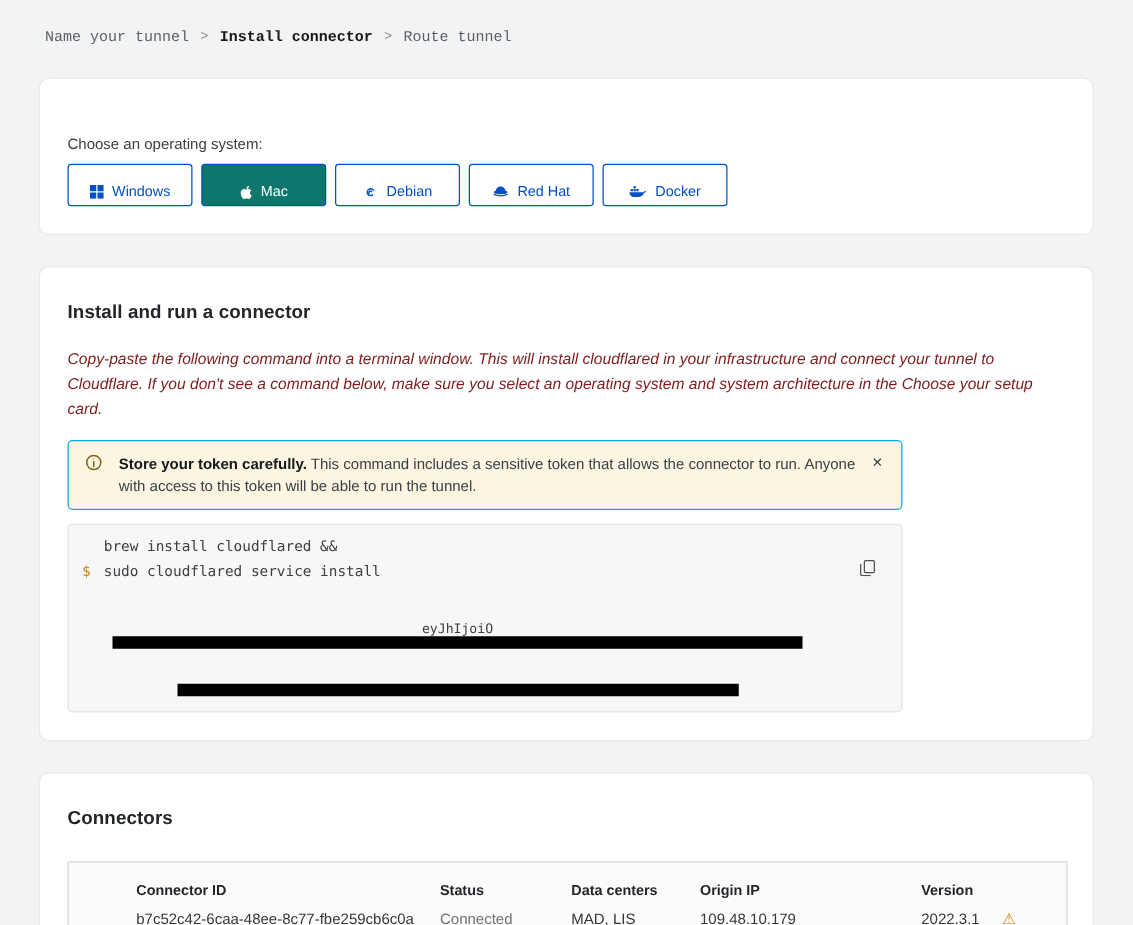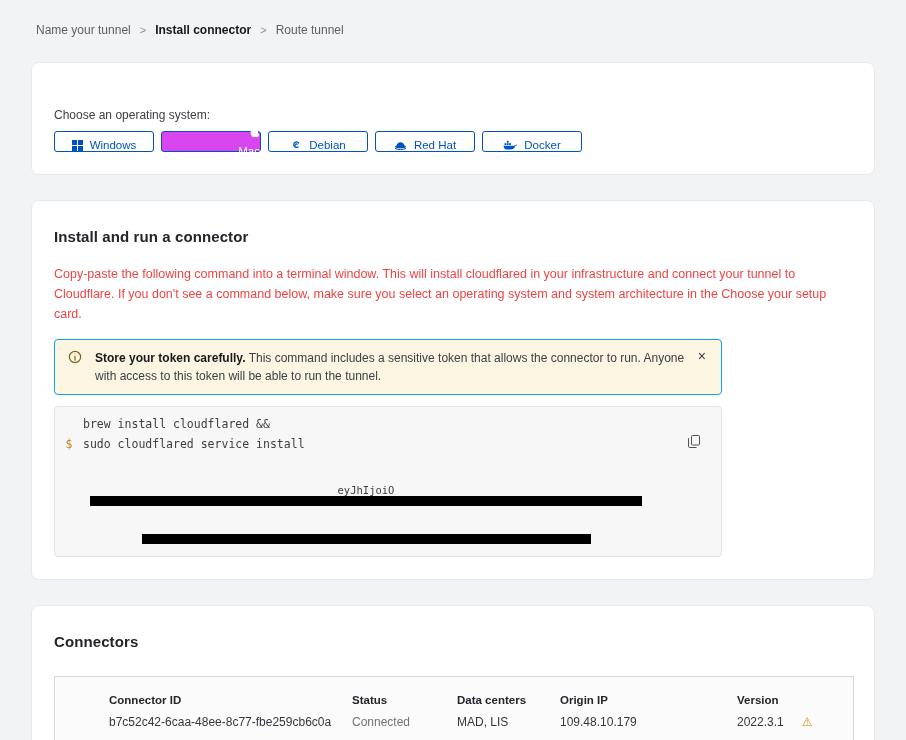--- a/index.html
+++ b/index.html
@@ -12,20 +12,21 @@
   }
 
   
   .breadcrumb {
     padding: 23px 0 0 36px;
     font-size: 12px;
     color: #5c5f66;
     display: flex;
     align-items: center;
     gap: 9px;
+    font-family: Liberation Mono, monospace;
   }
   .crumb { color: #5c5f66; }
   .crumb.active { color: #17181a; font-weight: 700; }
   .crumb-sep { color: #8a8d91; font-size: 11px; }
 
   
   .card {
     background: #ffffff;
     border: 1px solid #e8e9ea;
     border-radius: 8px;
@@ -37,31 +38,31 @@
     font-weight: 700;
     color: #222529;
     letter-spacing: .1px;
   }
 
   
   .os-label { margin-top: 18px; font-size: 12px; color: #3c4045; }
   .os-row { margin-top: 9px; display: flex; gap: 7px; }
   .os-btn {
     width: 100px; height: 21px;
-    display: flex; align-items: flex-end; justify-content: center; gap: 7px;
+    display: flex; align-items: flex-start; justify-content: center; gap: 7px;
     border: 1px solid #0051c3; border-radius: 3px;
     background: #fff; color: #0051c3;
     font-size: 11.5px; font-family: "Liberation Sans", sans-serif;
-    cursor: pointer; padding: 0;
-  }
-  .os-btn.selected { background: #d946ef; color: #fff; flex-direction: column; }
+    cursor: pointer; padding: 16px;
+  }
+  .os-btn.selected { background: #0f766e; color: #fff; }
   .os-btn svg { display: block; }
 
   
-  .description { margin-top: 19px; font-size: 12.5px; line-height: 1.6; color: #ef4444; max-width: 800px; }
+  .description { margin-top: 19px; font-size: 12.5px; line-height: 1.6; color: #7f1d1d; max-width: 800px; font-style: italic; }
 
   .alert {
     position: relative;
     margin-top: 15px;
     width: 668px;
     background: #fcf5e2;
     border: 1px solid #0ea5e9;
     border-radius: 4px;
     padding: 9px 34px 9px 40px;
     font-size: 12px;

